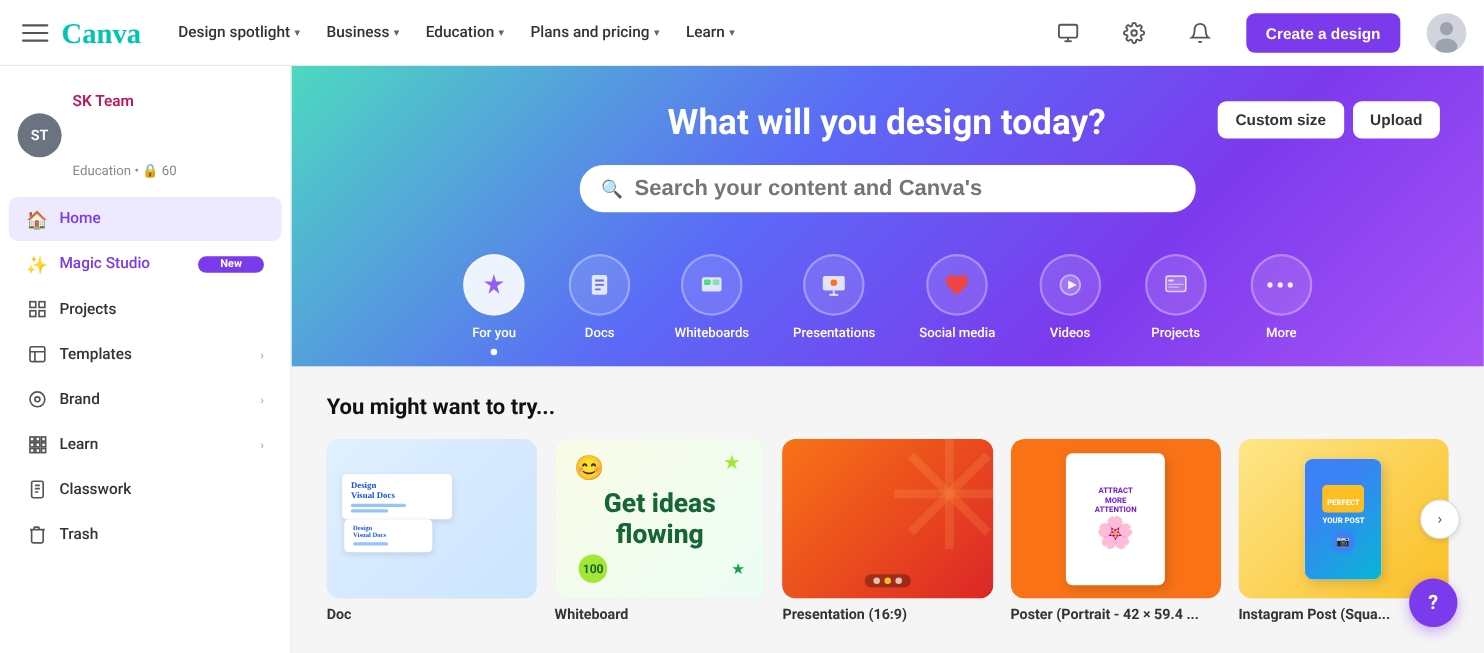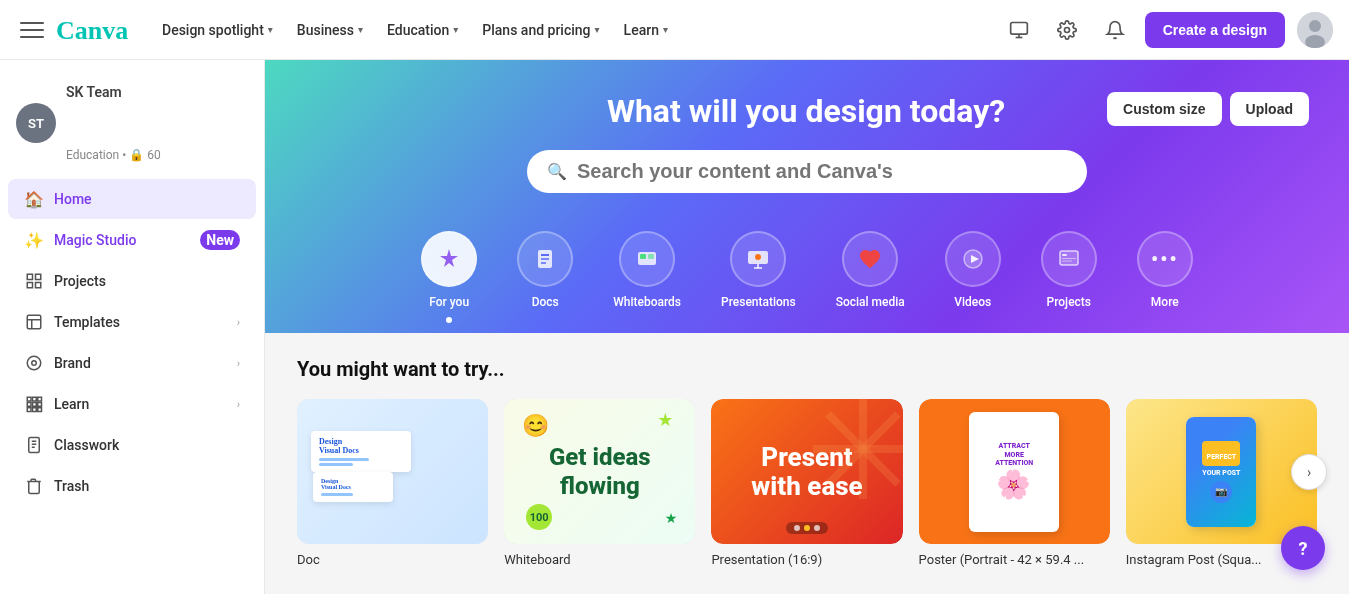--- a/index.html
+++ b/index.html
@@ -11,41 +11,41 @@
       height: 60px; padding: 0 16px; border-bottom: 1px solid #e8e8e8;
       gap: 8px; position: fixed; top: 0; left: 0; right: 0; z-index: 100;
     }
     .topnav-hamburger { width: 32px; height: 32px; display: flex; flex-direction: column; justify-content: center; gap: 5px; cursor: pointer; padding: 4px; }
     .topnav-hamburger span { display: block; height: 2px; background: #555; border-radius: 2px; }
     .canva-logo { display: flex; align-items: center; margin-right: 8px; }
     .canva-logo svg { width: 80px; height: 30px; }
     .nav-links { display: flex; align-items: flex-end; gap: 4px; }
     .nav-link { display: flex; align-items: center; gap: 4px; padding: 6px 10px; border-radius: 6px; cursor: pointer; font-size: 14px; color: #333; font-weight: 500; white-space: nowrap; }
     .nav-link .chevron { font-size: 10px; color: #666; }
-    .topnav-right { margin-left: auto; display: flex; align-items: center; gap: 12px; }
+    .topnav-right { margin-left: auto; display: flex; align-items: center; gap: 24px; }
     .icon-btn { width: 36px; height: 36px; display: flex; align-items: center; justify-content: center; border-radius: 50%; cursor: pointer; color: #555; font-size: 18px; }
     .create-btn { background: #7c3aed; color: #fff; border: none; border-radius: 8px; padding: 10px 18px; font-size: 14px; font-weight: 600; cursor: pointer; white-space: nowrap; }
     .avatar-placeholder { width: 36px; height: 36px; border-radius: 50%; background: #d1d5db; display: flex; align-items: center; justify-content: center; font-size: 12px; color: #666; cursor: pointer; overflow: hidden; }
 
     
     .app-layout { display: flex; margin-top: 60px; height: calc(100vh - 60px); }
 
     
     .sidebar { width: 265px; min-width: 265px; background: #fff; border-right: 1px solid #e8e8e8; padding: 16px 0; overflow-y: auto; }
     .sidebar-team { display: flex; align-items: center; gap: 10px; padding: 8px 16px 16px; }
     .team-avatar { width: 40px; height: 40px; border-radius: 50%; background: #6b7280; color: #fff; display: flex; align-items: center; justify-content: center; font-size: 13px; font-weight: 600; }
-    .team-info .team-name { font-size: 14px; font-weight: 600; color: #404040; }
+    .team-info .team-name { font-size: 14px; font-weight: 600; color: #be185d; }
     .team-info .team-sub { font-size: 12px; color: #888; display: flex; align-items: center; gap: 4px; margin-top: 48px; }
     .sidebar-nav { list-style: none; }
     .sidebar-item { display: flex; align-items: center; gap: 10px; padding: 10px 16px; cursor: pointer; border-radius: 8px; margin: 1px 8px; font-size: 14px; color: #333; font-weight: 500; }
     .sidebar-item.active { background: #ede9fe; color: #7c3aed; }
     .sidebar-item .si-icon { width: 20px; height: 20px; display: flex; align-items: center; justify-content: center; font-size: 16px; flex-shrink: 0; }
     .sidebar-item .si-label { flex: 1; }
     .sidebar-item .si-chevron { font-size: 11px; color: #aaa; }
-    .magic-badge { background: #7c3aed; color: #fff; font-size: 14px; font-weight: 700; padding: 2px 6px; border-radius: 10px; margin-left: 4px; }
+    .magic-badge { background: #7c3aed; color: #fff; font-size: 10px; font-weight: 700; padding: 2px 20px; border-radius: 10px; margin-left: 4px; }
     .magic-item { color: #7c3aed; }
 
     
     .main-content { flex: 1; overflow-y: auto; background: #f5f5f5; }
 
     
     .hero { background: linear-gradient(135deg, #4dd9c0 0%, #5b6af7 40%, #7c3aed 70%, #a855f7 100%); padding: 32px 40px 0; position: relative; min-height: 240px; }
     .hero-top { display: flex; justify-content: space-between; align-items: flex-start; }
     .hero-title { font-size: 32px; font-weight: 700; color: #fff; text-align: center; flex: 1; padding: 0 20px 20px; }
     .hero-buttons { display: flex; gap: 8px; }
@@ -62,21 +62,21 @@
     .cat-circle.active { background: rgba(255,255,255,0.9); }
     .cat-label { font-size: 12px; color: #fff; font-weight: 500; text-align: center; white-space: nowrap; }
     .cat-indicator { width: 6px; height: 6px; background: #fff; border-radius: 50%; margin: 0 auto; }
 
     
     .suggestions-section { padding: 24px 32px; }
     .suggestions-title { font-size: 20px; font-weight: 700; color: #111; margin-bottom: 18px; }
     .suggestions-row { display: flex; gap: 16px; align-items: flex-start; position: relative; }
     .suggestion-card { width: 210px; min-width: 185px; cursor: pointer; }
     .suggestion-card .card-img { width: 100%; height: 145px; border-radius: 12px; overflow: hidden; background: #e5e7eb; display: flex; align-items: center; justify-content: center; position: relative; }
-    .suggestion-card .card-label { font-size: 13px; font-weight: 400; color: #333; margin-top: 8px; }
+    .suggestion-card .card-label { font-size: 13px; font-weight: 700; color: #333; margin-top: 8px; }
     .next-btn { width: 36px; height: 36px; border-radius: 50%; background: #fff; border: 1px solid #ddd; display: flex; align-items: center; justify-content: center; cursor: pointer; position: absolute; right: -10px; top: 55px; box-shadow: 0 2px 6px rgba(0,0,0,0.12); font-size: 14px; color: #555; z-index: 5; }
 
     
     .doc-card-inner { background: linear-gradient(135deg, #e0f0ff 0%, #cce4ff 100%); width: 100%; height: 100%; display: flex; align-items: center; justify-content: center; position: relative; overflow: hidden; border-radius: 12px; }
     .doc-paper { background: #fff; border-radius: 4px; padding: 6px 8px; margin: 2px; box-shadow: 0 2px 6px rgba(0,0,0,0.1); font-family: Liberation Serif, serif; }
     .doc-paper .dp-title { font-size: 8px; font-weight: 700; color: #1a56db; }
     .doc-paper .dp-bar { height: 3px; background: #93c5fd; border-radius: 2px; margin-top: 3px; }
     .doc-paper-sm { position: absolute; right: 16px; bottom: 10px; }
 
     
@@ -414,21 +414,20 @@
           <div class="card-img">
             <div class="pres-card-inner">
               <svg class="pres-sunburst" viewBox="0 0 120 120">
                 <g transform="translate(60,60)">
                   <line x1="0" y1="-50" x2="0" y2="50" stroke="rgba(255,200,100,0.4)" stroke-width="8"></line>
                   <line x1="-50" y1="0" x2="50" y2="0" stroke="rgba(255,200,100,0.4)" stroke-width="8"></line>
                   <line x1="-35" y1="-35" x2="35" y2="35" stroke="rgba(255,200,100,0.4)" stroke-width="8"></line>
                   <line x1="35" y1="-35" x2="-35" y2="35" stroke="rgba(255,200,100,0.4)" stroke-width="8"></line>
                 </g>
               </svg>
-              <div class="pres-text">Present<br>with ease</div>
               <div class="pres-btn-bar">
                 <div class="pres-btn-dot"></div>
                 <div class="pres-btn-dot active"></div>
                 <div class="pres-btn-dot"></div>
               </div>
             </div>
           </div>
           <div class="card-label">Presentation (16:9)</div>
         </div>
 

